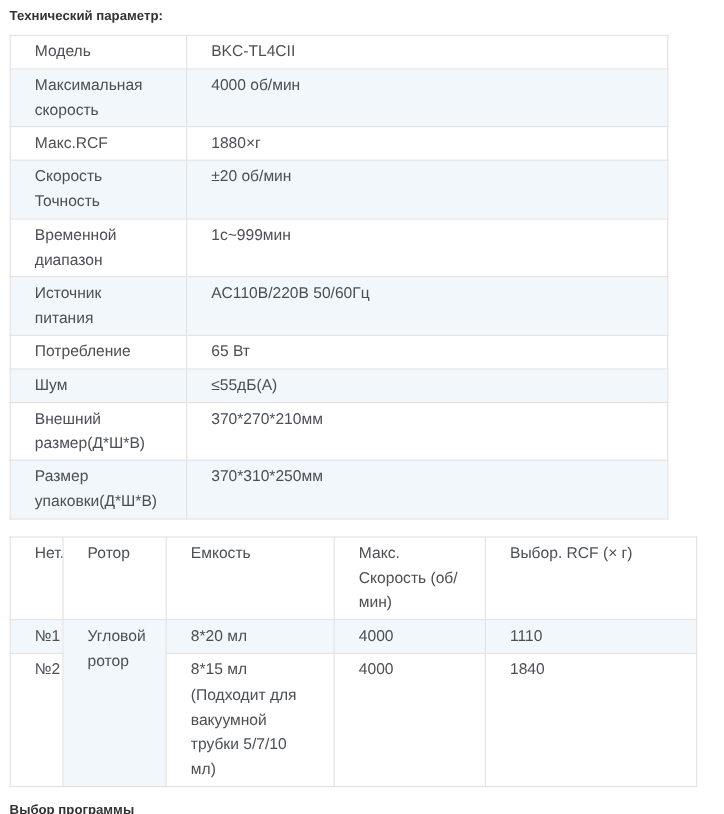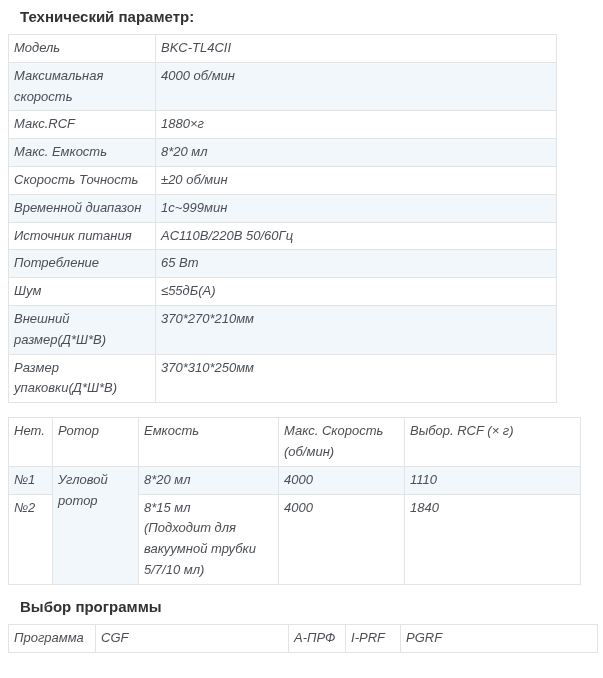--- a/index.html
+++ b/index.html
@@ -6,39 +6,38 @@
   body{
     width:603px;
     font-family:"Liberation Sans","DejaVu Sans",sans-serif;
     font-size:13px;
     color:#4b4f54;
     padding:8px 0 4px 8px;
     box-sizing:border-box;
   }
   .section-title{
     font-weight:bold;
-    font-size:15px;
+    font-size:11px;
     color:#333333;
-    margin:0 0 9px 12px;
+    margin:0 0 9px 0;
   }
   .section-title.mt{margin-top:13px;}
   table{
     border-collapse:collapse;
     table-layout:fixed;
     border:1px solid #cccccc;
   }
   td{
     border:1px solid #e3e3e3;
-    padding:3px 5px;
+    padding:3px 20px;
     line-height:1.6;
     vertical-align:top;
     text-align:left;
     background:#ffffff;
     overflow:hidden;
-    font-style:italic;
   }
   
   .t1{width:549px;}
   .t1 .c-label{width:147px;}
   .t1 tr:nth-child(even) td{background:#f2f7fb;}
   
   .t2{width:572px;margin-top:14px;}
   .t2 .c1{width:44px;}
   .t2 .c2{width:86px;}
   .t2 .c3{width:140px;}
@@ -75,24 +74,20 @@
         <td>Модель</td>
         <td>BKC-TL4CII</td>
       </tr>
       <tr>
         <td>Максимальная скорость</td>
         <td>4000 об/мин</td>
       </tr>
       <tr>
         <td>Макс.RCF</td>
         <td>1880×г</td>
-      </tr>
-      <tr>
-        <td>Макс. Емкость</td>
-        <td>8*20 мл</td>
       </tr>
       <tr>
         <td>Скорость Точность</td>
         <td>±20 об/мин</td>
       </tr>
       <tr>
         <td>Временной диапазон</td>
         <td>1с~999мин</td>
       </tr>
       <tr>

